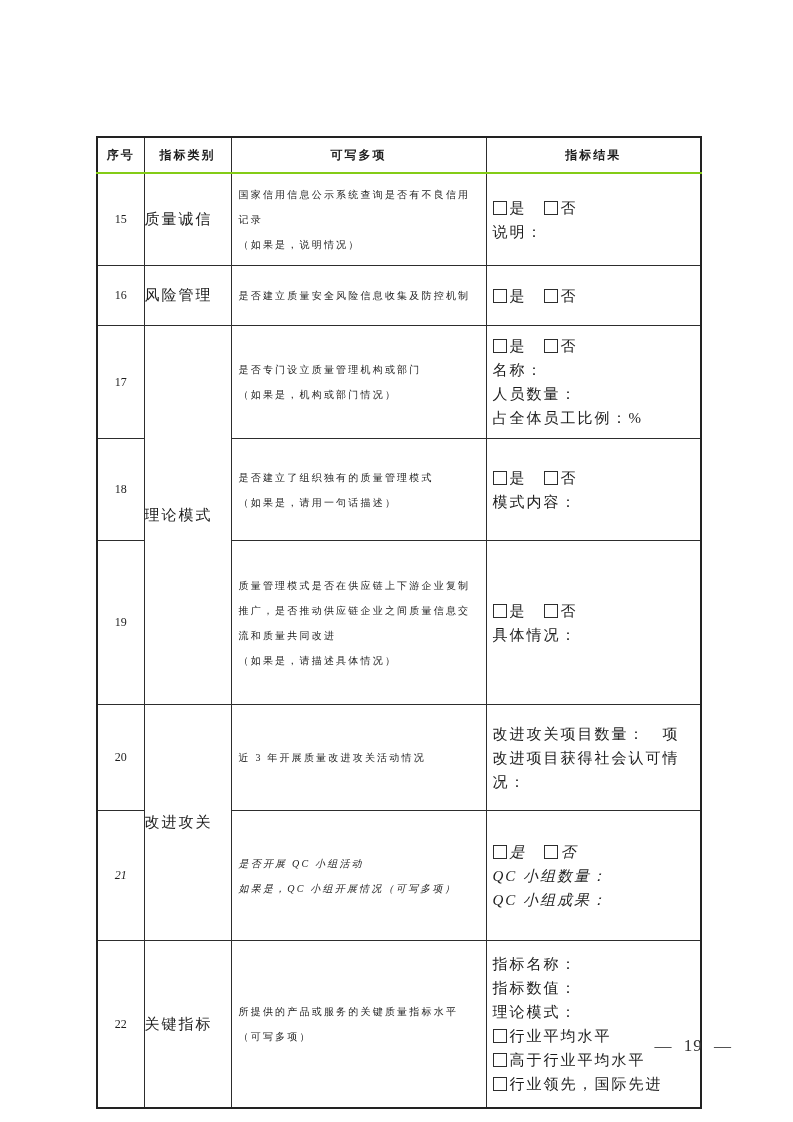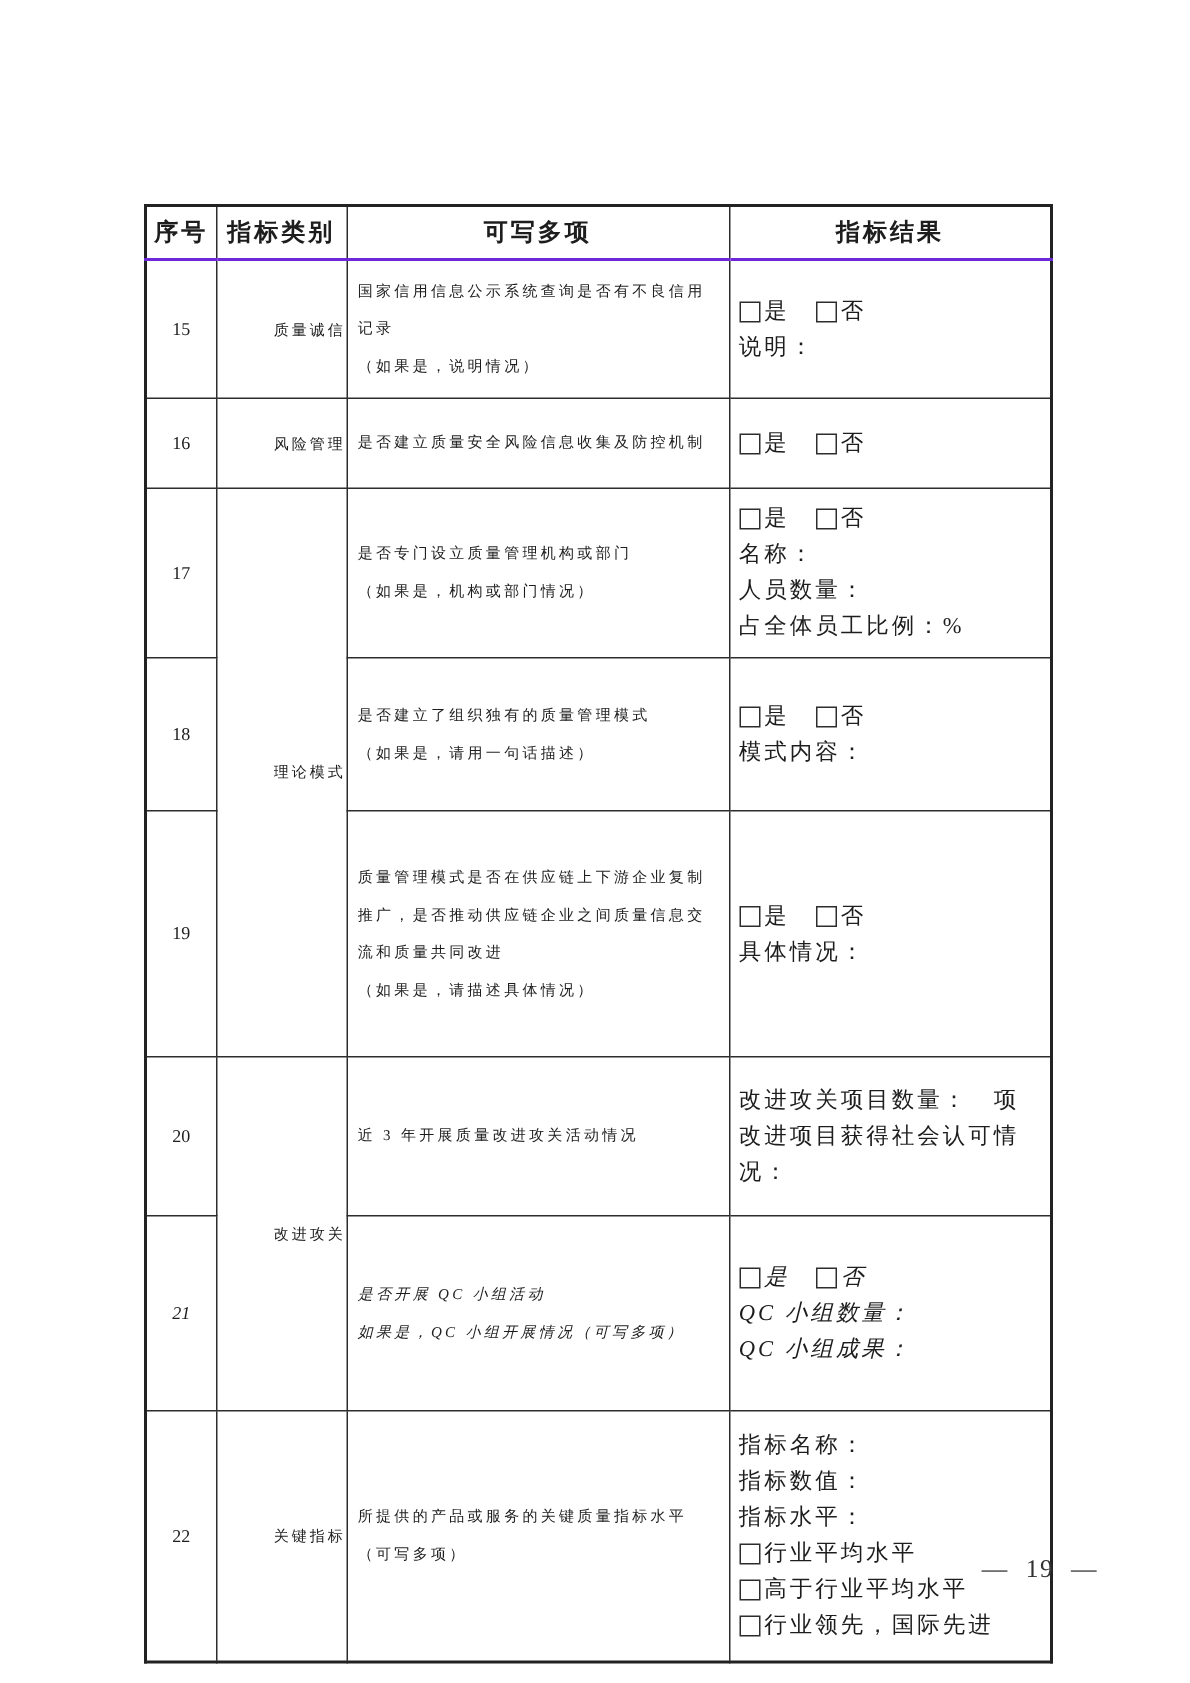--- a/index.html
+++ b/index.html
@@ -21,37 +21,37 @@
     border: 2px solid #222;
   }
   .form th, .form td {
     border: 1px solid #2d2d2d;
     padding: 0;
     vertical-align: middle;
     overflow: hidden;
   }
   .form thead th {
     height: 34px;
-    font-size: 16px;
+    font-size: 12px;
     font-weight: bold;
     letter-spacing: 2px;
     text-align: center;
-    border-bottom: 2px solid #6d28d9;
+    border-bottom: 2px solid #84cc16;
   }
   tr.r15 td { height: 81px; }
   tr.r16 td { height: 49px; }
   tr.r17 td { height: 102px; }
   tr.r18 td { height: 91px; }
   tr.r19 td { height: 153px; }
   tr.r20 td { height: 95px; }
   tr.r21 td { height: 119px; font-style: italic; }
   tr.r22 td { height: 156px; }
 
   td.no   { text-align: center; font-size: 12px; }
-  td.cat  { text-align: right; font-size: 10px; letter-spacing: 2px; margin-top: 15px; }
+  td.cat  { text-align: left; font-size: 15px; letter-spacing: 2px; margin-top: 15px; }
   td.desc {
     font-size: 10px; letter-spacing: 2.2px; line-height: 25px;
     padding: 5px 4px 5px 7px; text-align: left;
   }
   td.desc .dline { display: block; }
   td.desc .nowrap { white-space: nowrap; }
   td.res {
     font-size: 15px; letter-spacing: 2px; line-height: 24px;
     padding: 5px 2px 5px 6px; text-align: left;
   }
@@ -247,21 +247,21 @@
 
       <tr class="r22">
         <td class="no">22</td>
         <td class="cat">关键指标</td>
         <td class="desc">
           <span class="dline">所提供的产品或服务的关键质量指标水平（可写多项）</span>
         </td>
         <td class="res">
           <div class="line">指标名称：</div>
           <div class="line">指标数值：</div>
-          <div class="line">指标水平：</div>
+          <div class="line">理论模式：</div>
           <div class="line checks">
             <span class="chk">
                 <span class="box"></span>
                 <span>行业平均水平</span>
               </span>
           </div>
           <div class="line checks">
             <span class="chk">
                 <span class="box"></span>
                 <span>高于行业平均水平</span>

